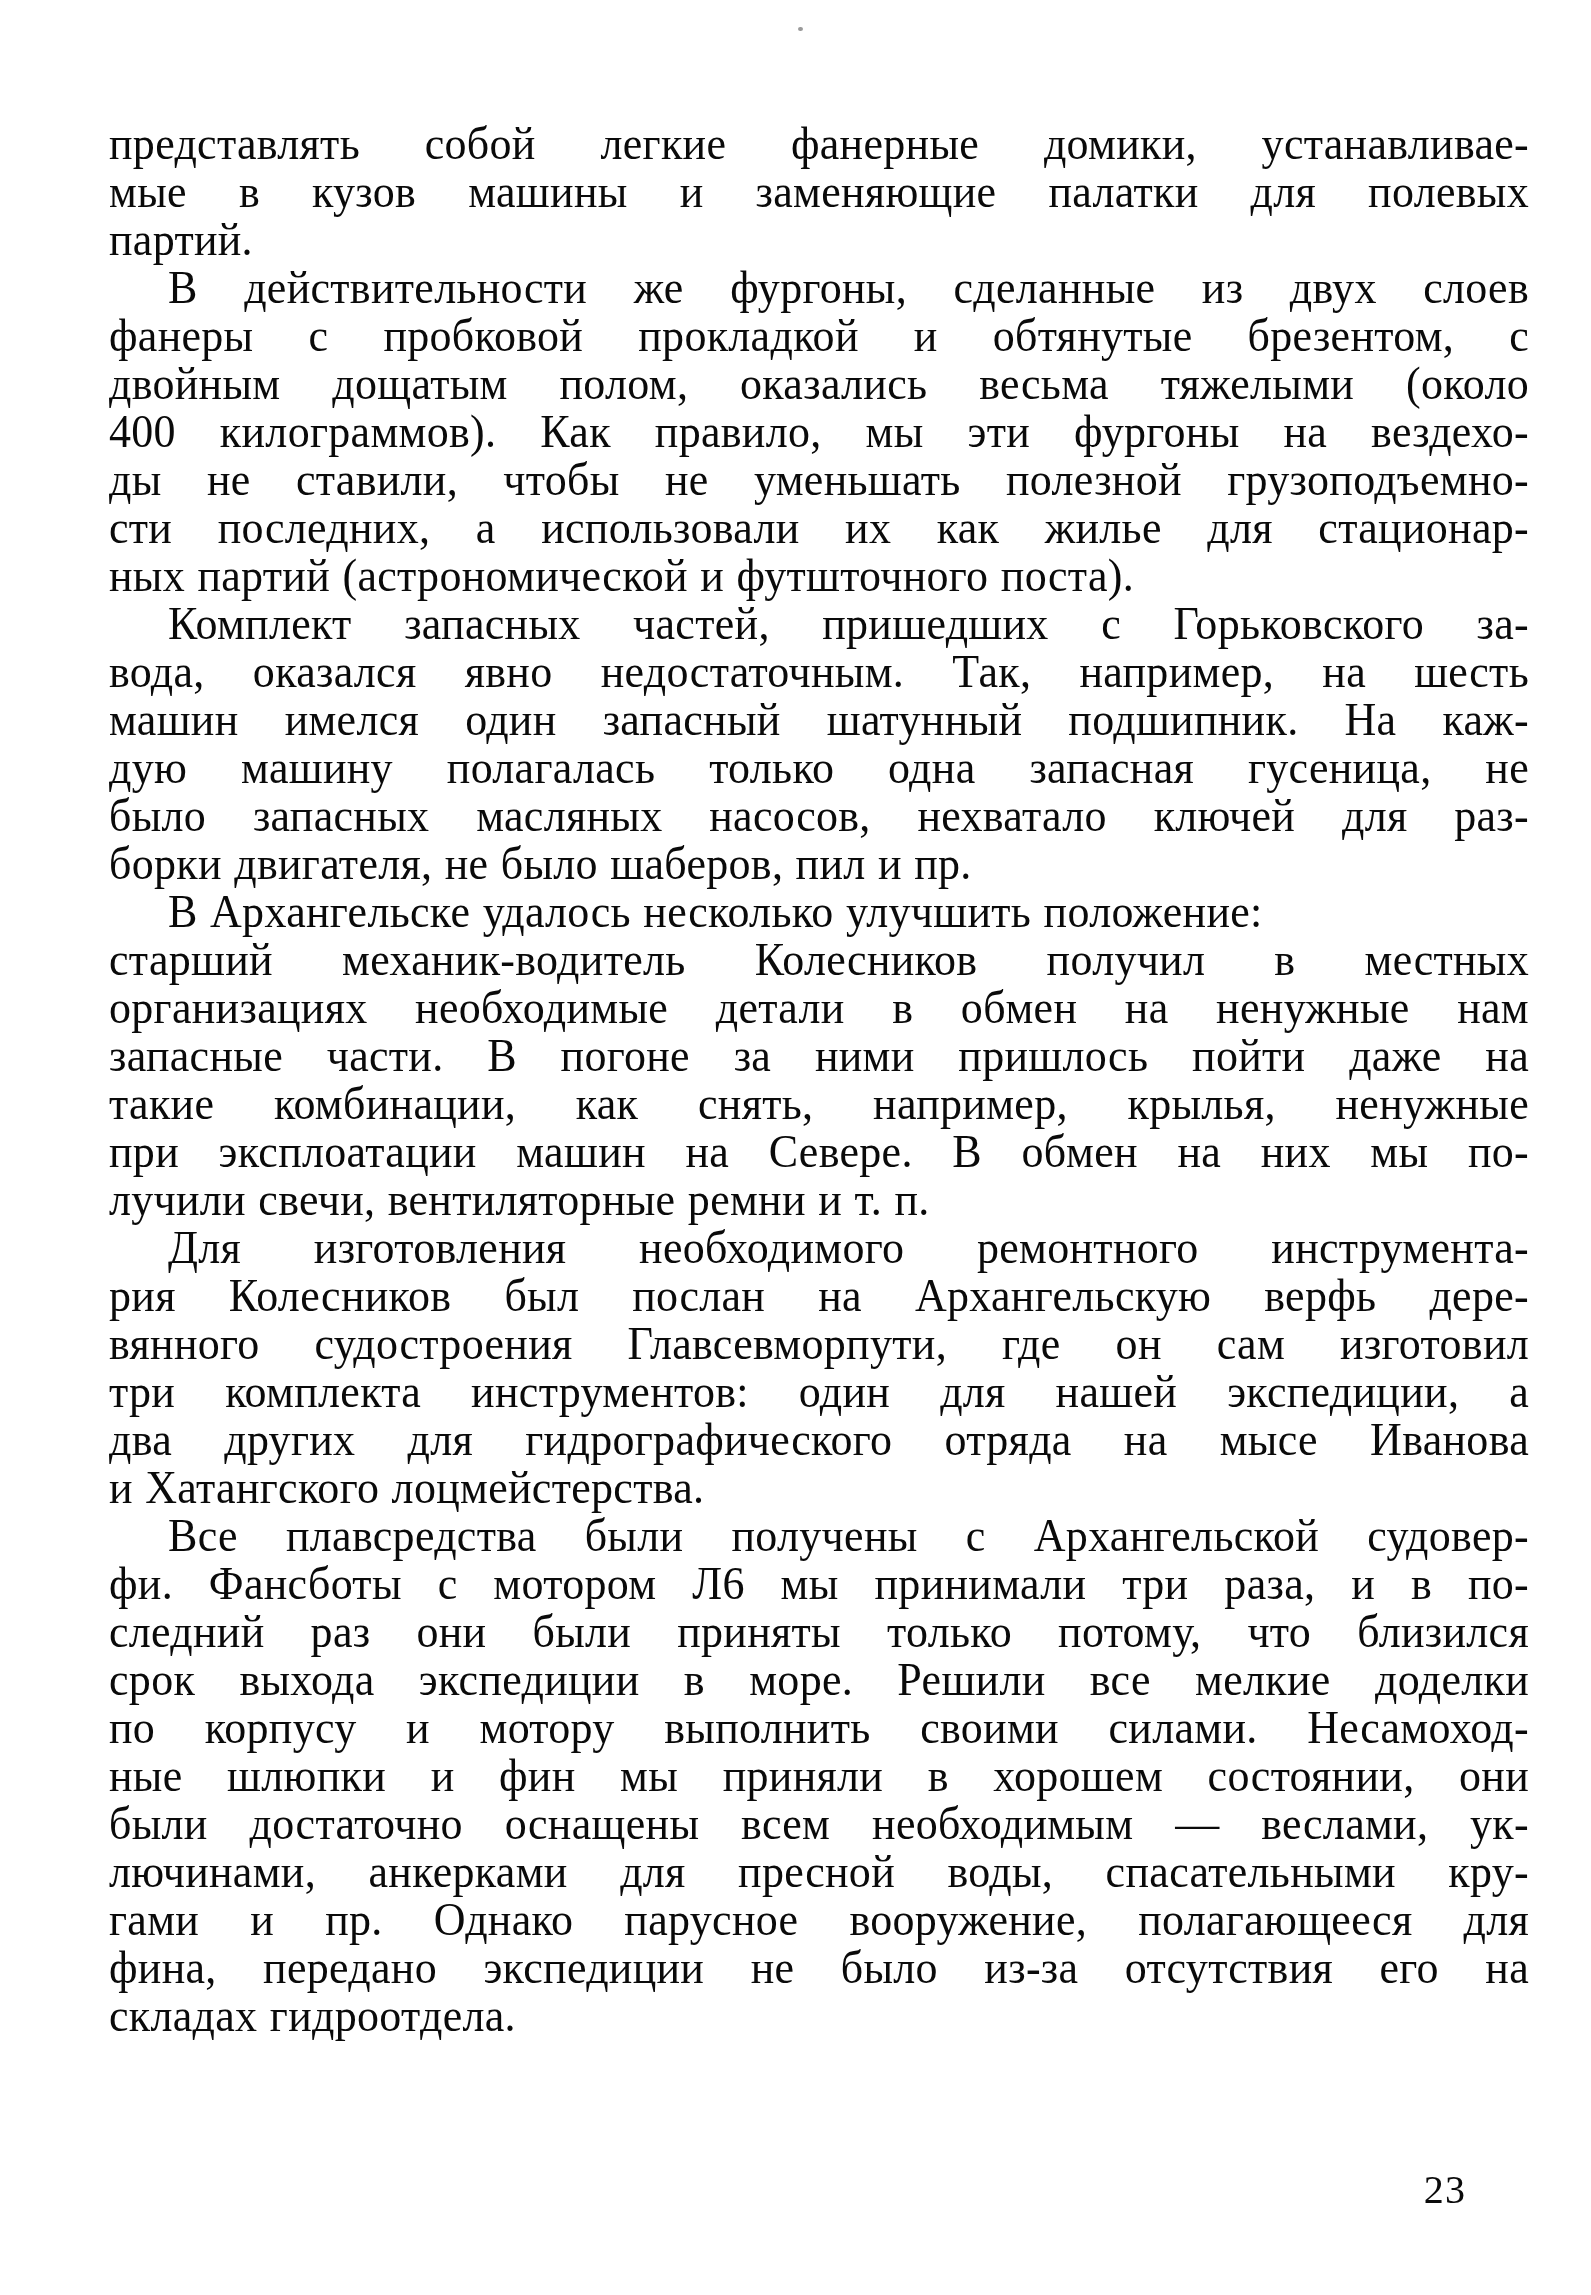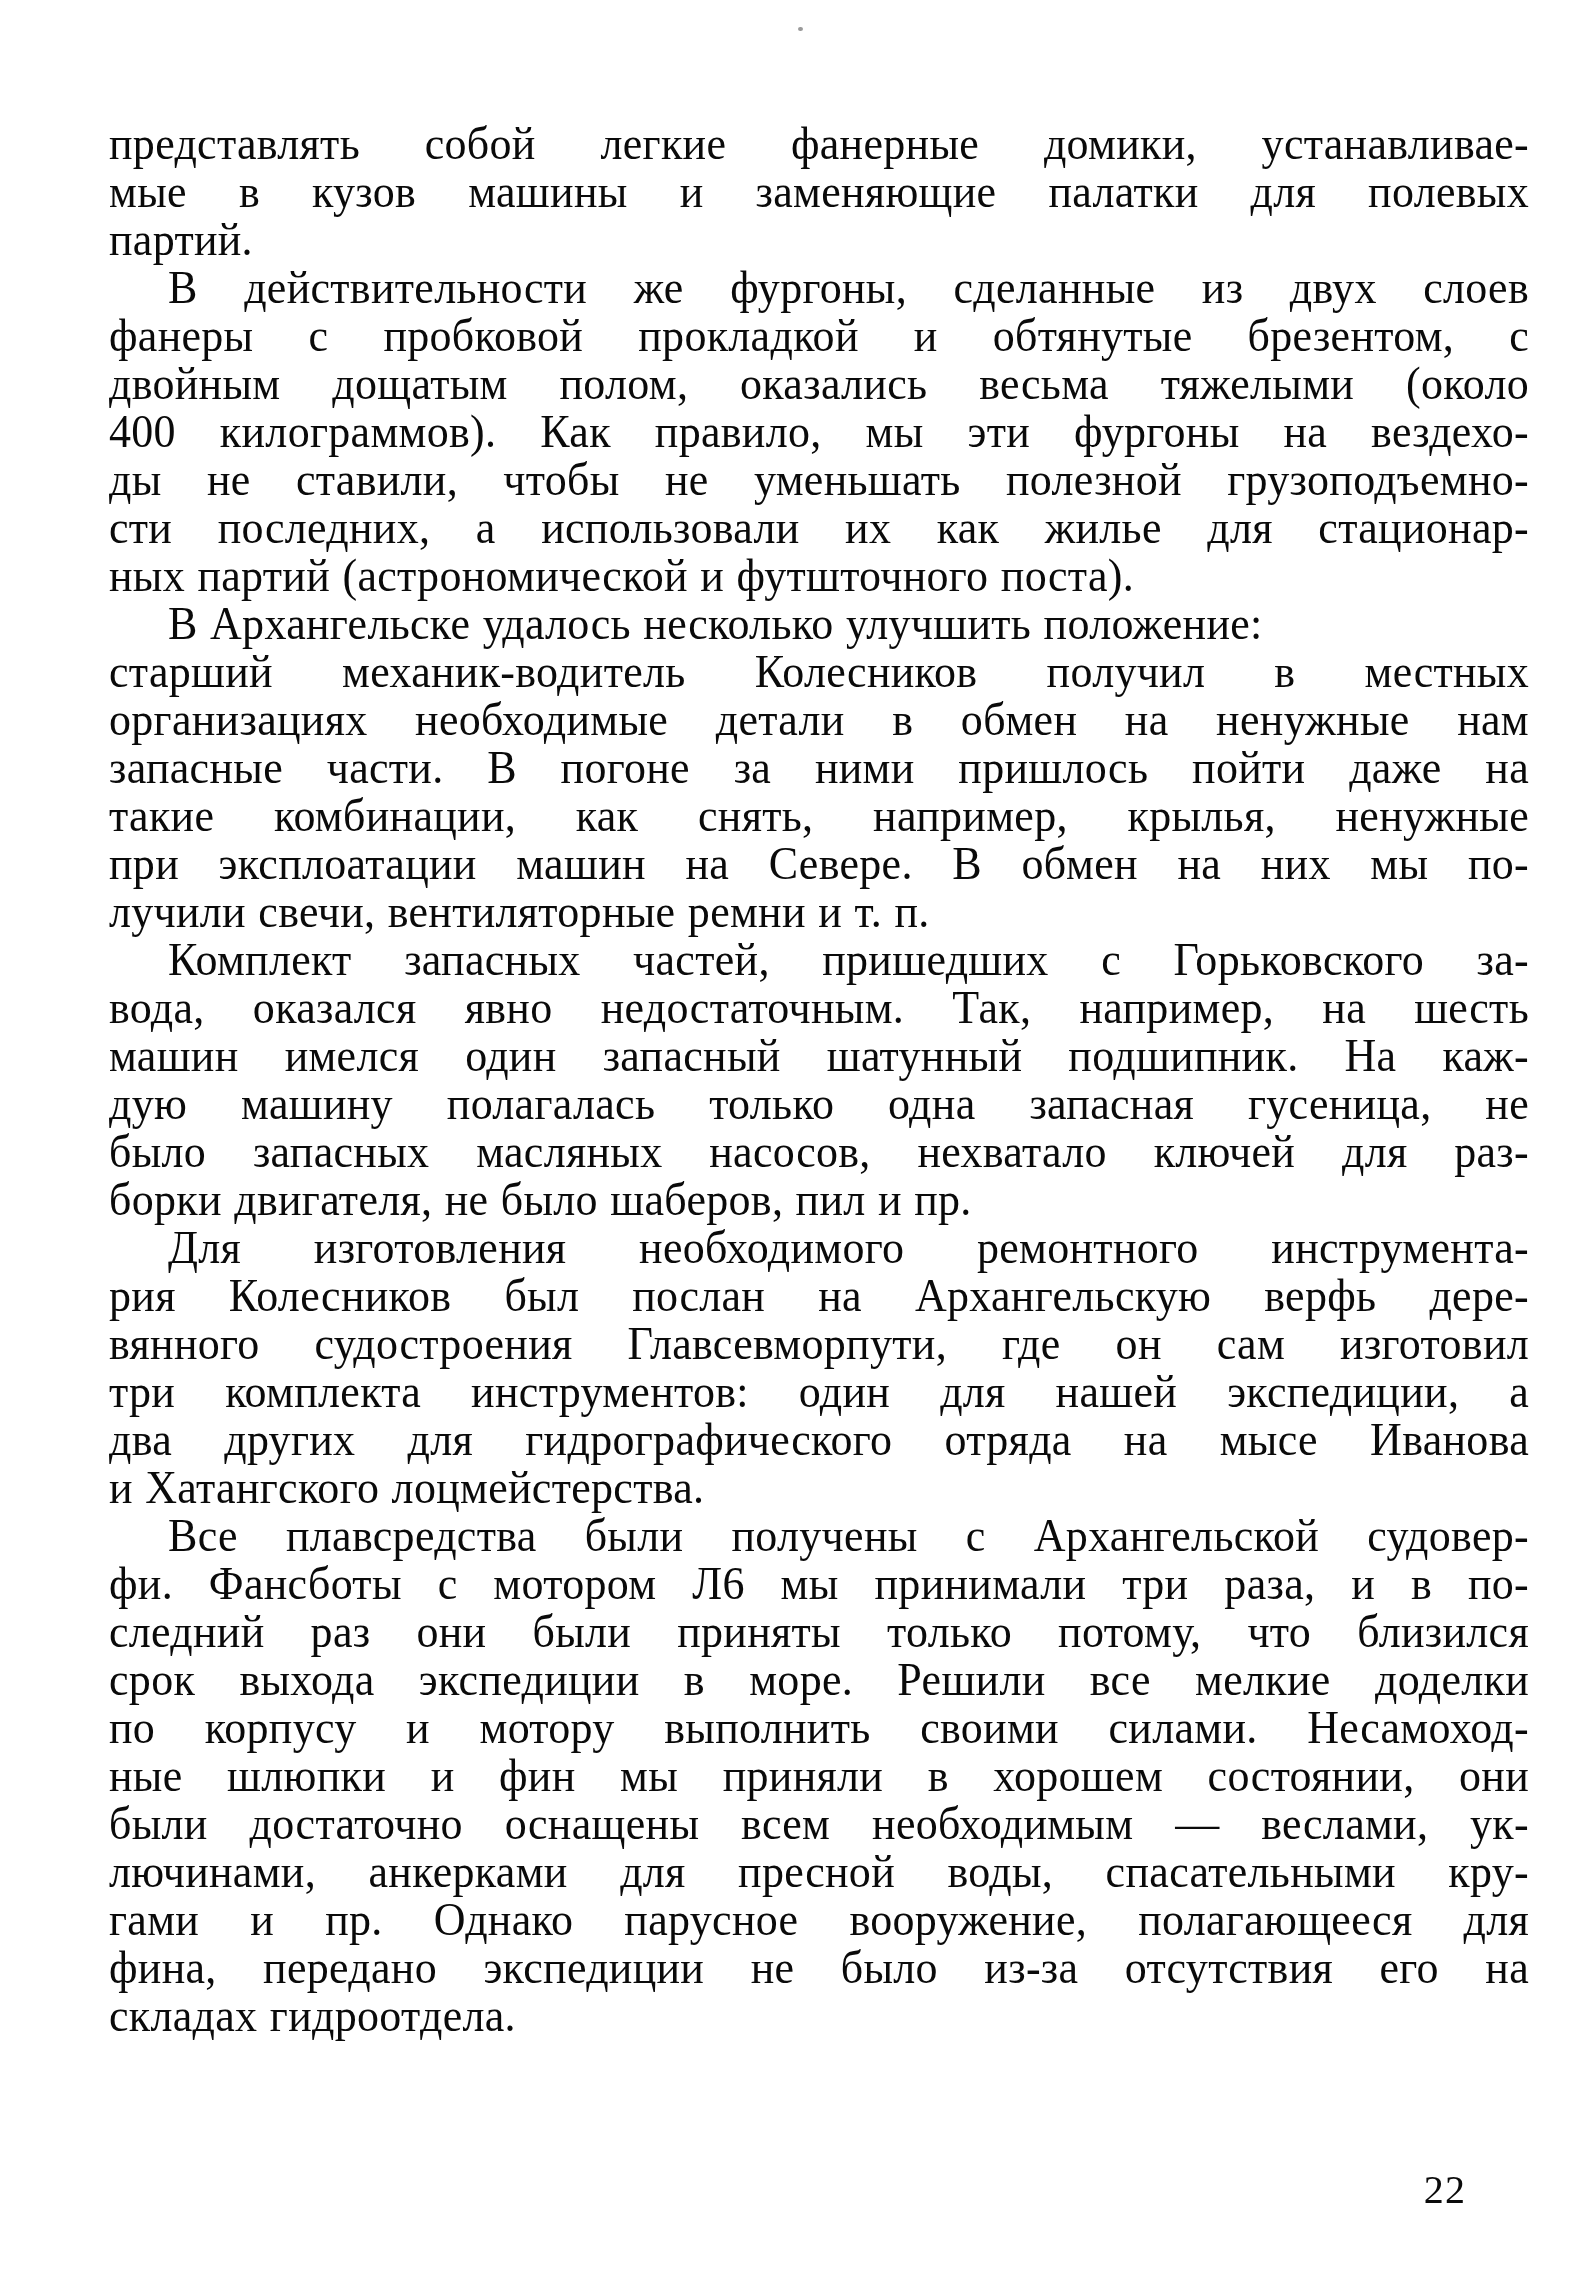--- a/index.html
+++ b/index.html
@@ -85,36 +85,36 @@
       <div class="ln">фанеры с пробковой прокладкой и обтянутые брезентом, с</div>
       <div class="ln">двойным дощатым полом, оказались весьма тяжелыми (около</div>
       <div class="ln">400 килограммов). Как правило, мы эти фургоны на вездехо-</div>
       <div class="ln">ды не ставили, чтобы не уменьшать полезной грузоподъемно-</div>
       <div class="ln">сти последних, а использовали их как жилье для стационар-</div>
       <div class="ln end">ных партий (астрономической и футшточного поста).</div>
     </div>
 
 
     <div class="para">
+      <div class="ln ind">Комплект запасных частей, пришедших с Горьковского за-</div>
+      <div class="ln">вода, оказался явно недостаточным. Так, например, на шесть</div>
+      <div class="ln">машин имелся один запасный шатунный подшипник. На каж-</div>
+      <div class="ln">дую машину полагалась только одна запасная гусеница, не</div>
+      <div class="ln">было запасных масляных насосов, нехватало ключей для раз-</div>
+      <div class="ln end">борки двигателя, не было шаберов, пил и пр.</div>
+    </div>
+
+    <div class="para">
       <div class="ln ind end">В Архангельске удалось несколько улучшить положение:</div>
       <div class="ln">старший механик-водитель Колесников получил в местных</div>
       <div class="ln">организациях необходимые детали в обмен на ненужные нам</div>
       <div class="ln">запасные части. В погоне за ними пришлось пойти даже на</div>
       <div class="ln">такие комбинации, как снять, например, крылья, ненужные</div>
       <div class="ln">при эксплоатации машин на Севере. В обмен на них мы по-</div>
       <div class="ln end">лучили свечи, вентиляторные ремни и т. п.</div>
-    </div>
-
-    <div class="para">
-      <div class="ln ind">Комплект запасных частей, пришедших с Горьковского за-</div>
-      <div class="ln">вода, оказался явно недостаточным. Так, например, на шесть</div>
-      <div class="ln">машин имелся один запасный шатунный подшипник. На каж-</div>
-      <div class="ln">дую машину полагалась только одна запасная гусеница, не</div>
-      <div class="ln">было запасных масляных насосов, нехватало ключей для раз-</div>
-      <div class="ln end">борки двигателя, не было шаберов, пил и пр.</div>
     </div>
 
     <div class="para">
       <div class="ln ind">Для изготовления необходимого ремонтного инструмента-</div>
       <div class="ln">рия Колесников был послан на Архангельскую верфь дере-</div>
       <div class="ln">вянного судостроения Главсевморпути, где он сам изготовил</div>
       <div class="ln">три комплекта инструментов: один для нашей экспедиции, а</div>
       <div class="ln">два других для гидрографического отряда на мысе Иванова</div>
       <div class="ln end">и Хатангского лоцмейстерства.</div>
     </div>
@@ -128,15 +128,15 @@
       <div class="ln">ные шлюпки и фин мы приняли в хорошем состоянии, они</div>
       <div class="ln">были достаточно оснащены всем необходимым — веслами, ук-</div>
       <div class="ln">лючинами, анкерками для пресной воды, спасательными кру-</div>
       <div class="ln">гами и пр. Однако парусное вооружение, полагающееся для</div>
       <div class="ln">фина, передано экспедиции не было из-за отсутствия его на</div>
       <div class="ln end">складах гидроотдела.</div>
     </div>
 
   </div>
 
-  <div class="page-number">22</div>
+  <div class="page-number">23</div>
 </div>
 
 
 </body></html>

